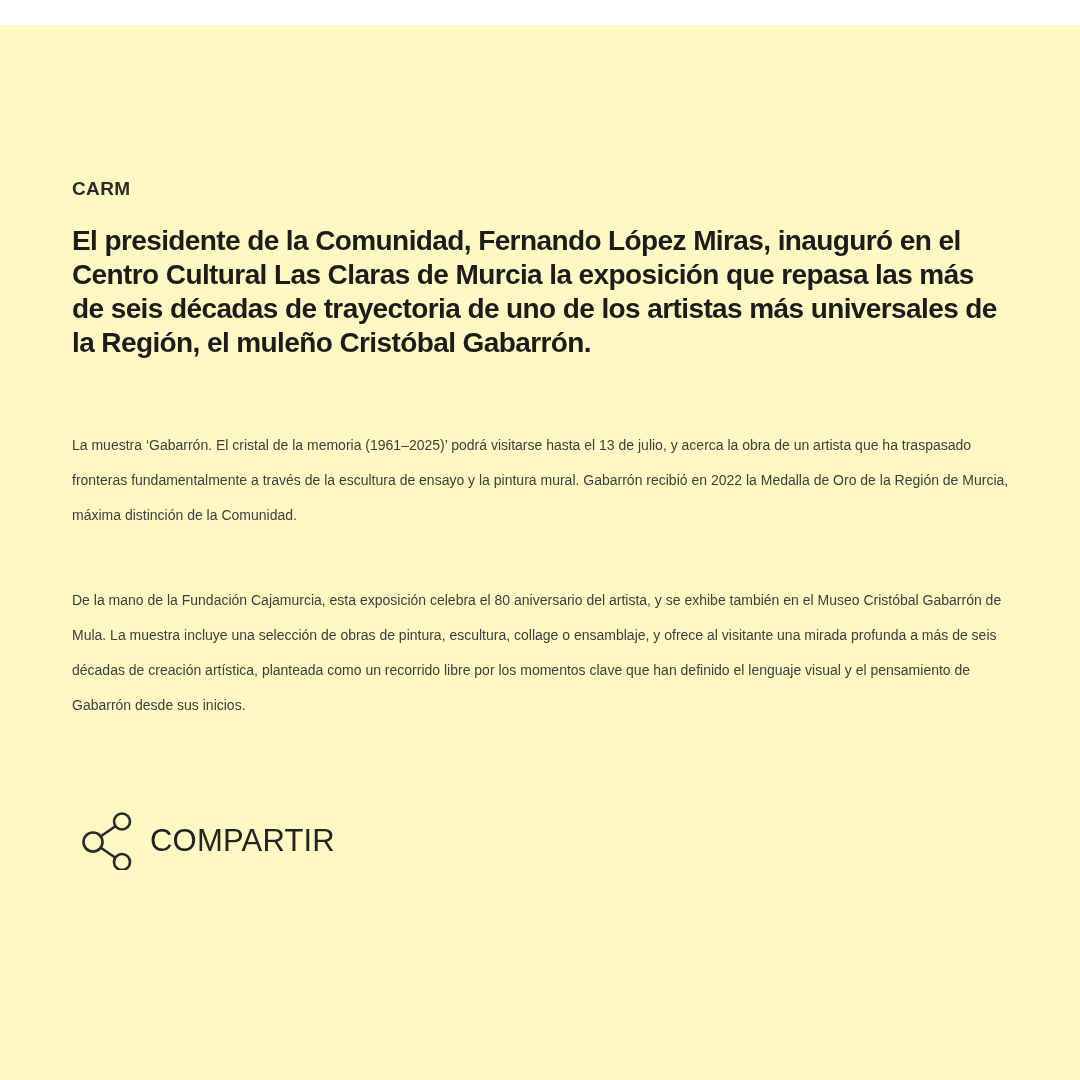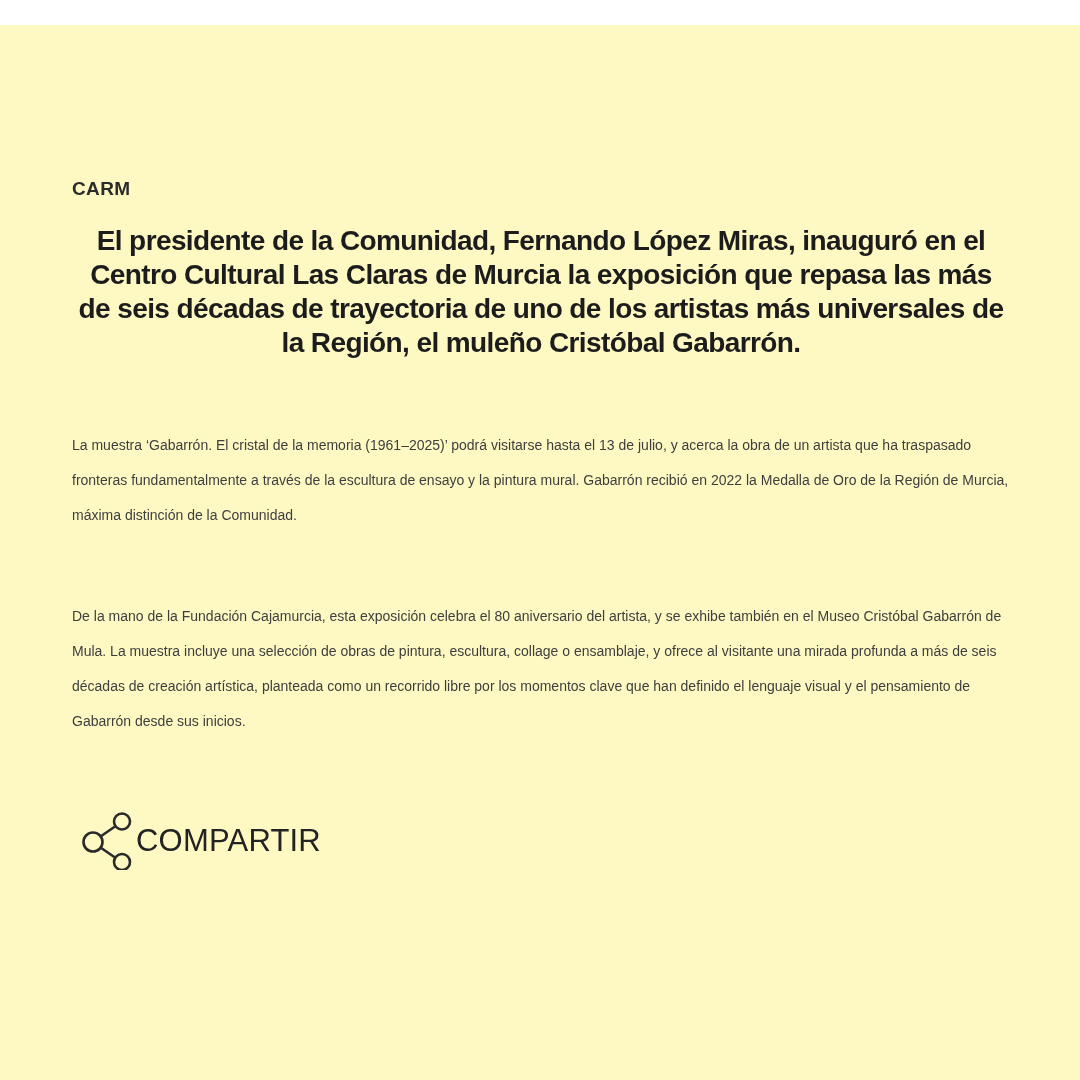--- a/index.html
+++ b/index.html
@@ -29,40 +29,40 @@
     position: absolute;
     left: 72px;
     top: 199px;
     width: 938px;
     font-size: 28px;
     line-height: 34px;
     font-weight: 700;
     letter-spacing: -0.6px;
     color: #1c1c1c;
     margin: 0;
-    text-align: center;
   }
   .body-paragraph {
     position: absolute;
     left: 72px;
     width: 938px;
     font-size: 14px;
     line-height: 35px;
     font-weight: 400;
     color: #3e3e3e;
     margin: 0;
   }
   .para-1 { top: 403px; }
-  .para-2 { top: 574px; }
+  .para-2 { top: 558px; }
   .share-row {
     position: absolute;
     left: 80px;
     top: 787px;
     display: flex;
     align-items: center;
+    gap: 14px;
     cursor: pointer;
     background: none;
     border: none;
     padding: 0;
     justify-content: flex-end;
   }
   .share-icon {
     width: 56px;
     height: 58px;
     display: block;

